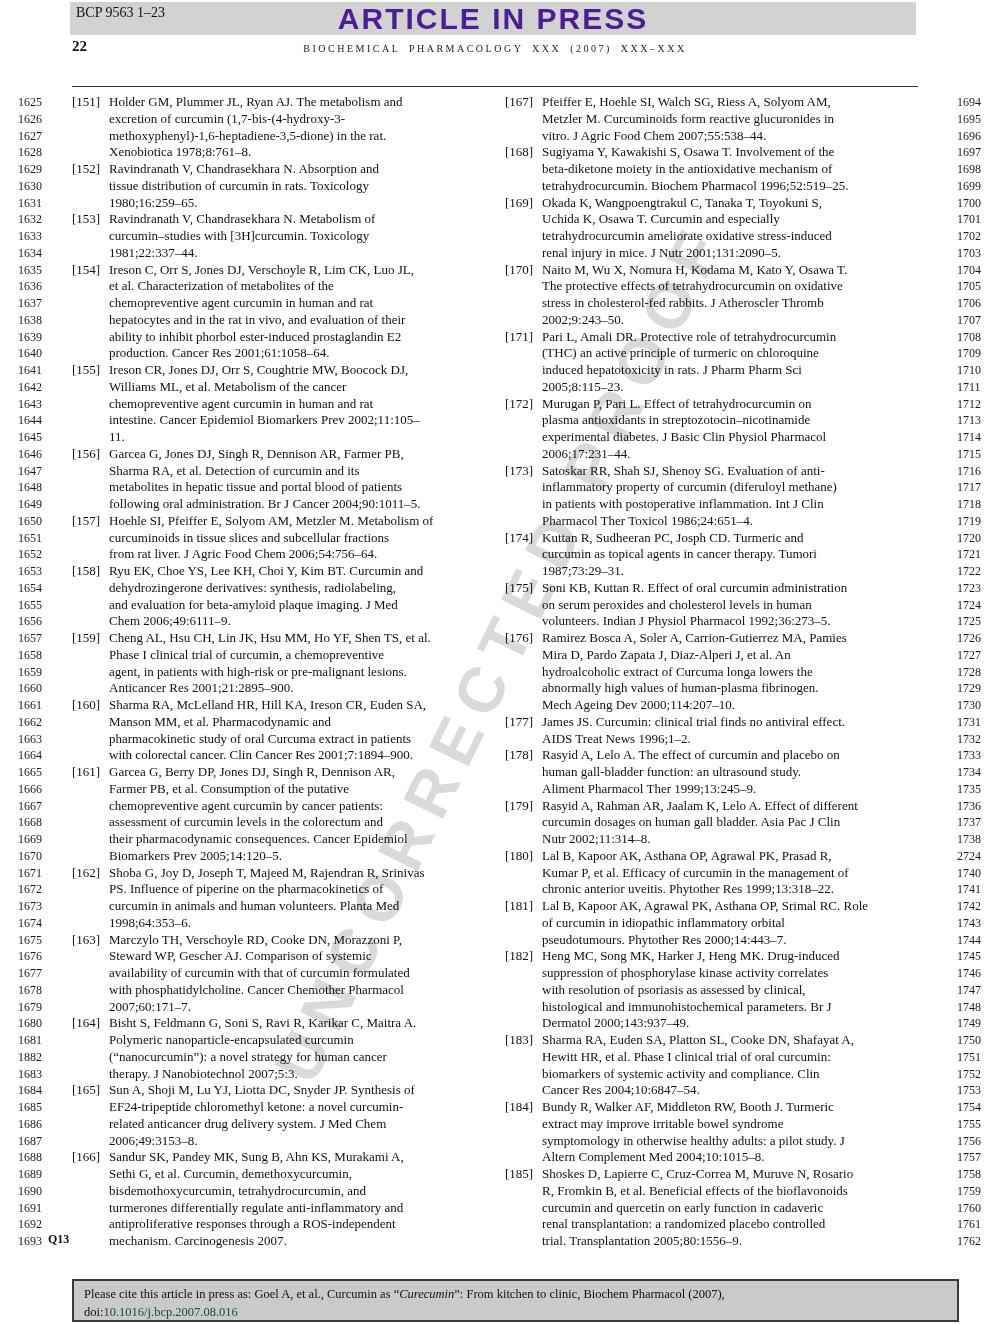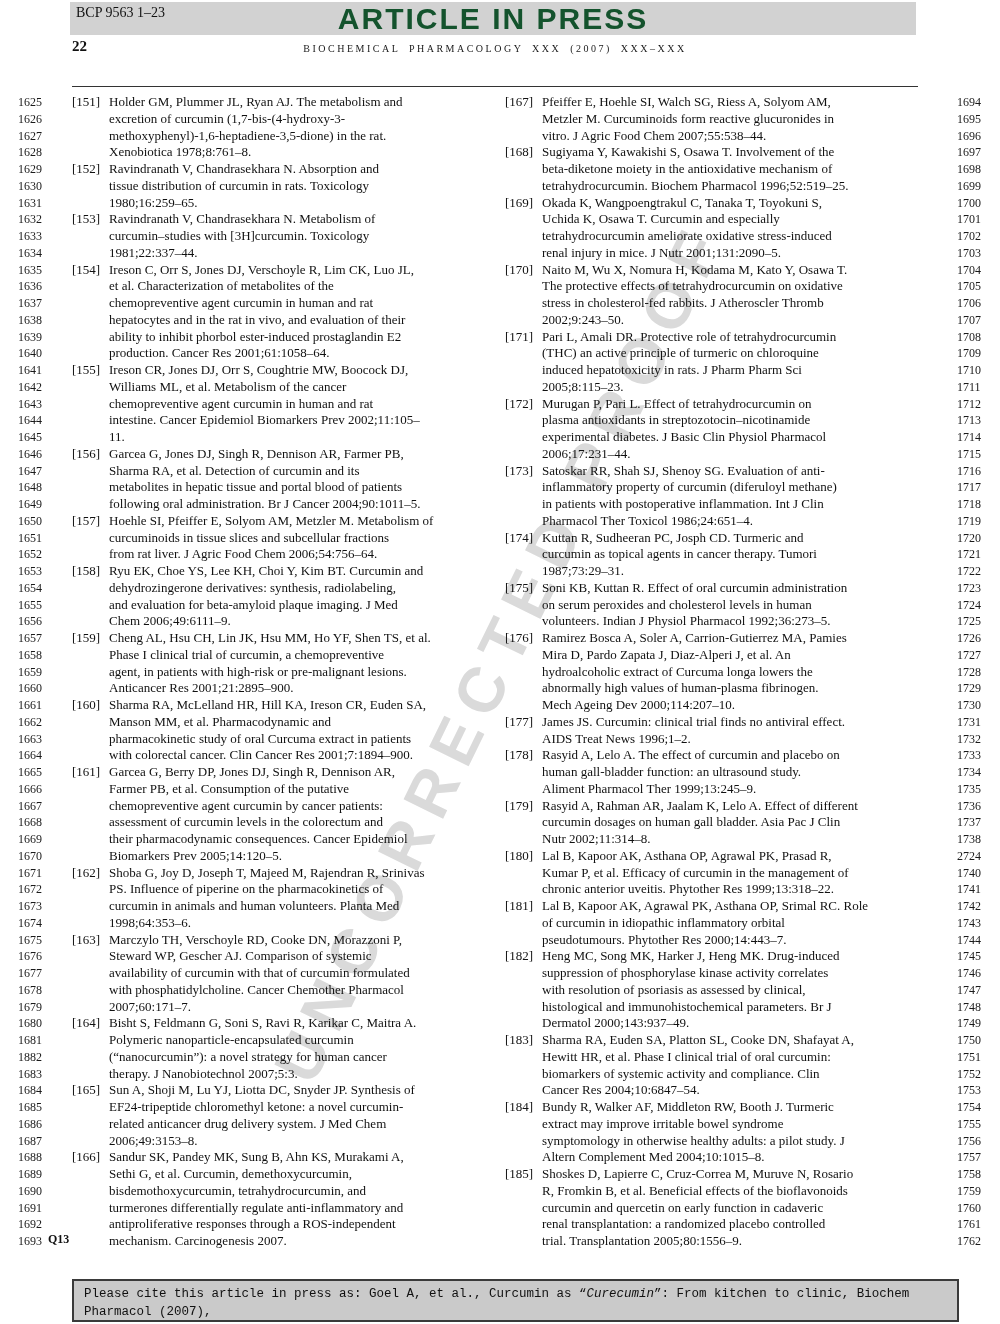--- a/index.html
+++ b/index.html
@@ -21,21 +21,21 @@
   }
   .bcp-code{
     position:absolute;left:6px;top:3px;
     font-size:14px;color:#111;
   }
   .banner-title{
     position:absolute;left:0;right:0;top:0;height:33px;
     text-align:center;
     font-family:"Liberation Sans", sans-serif;
     font-weight:bold;font-size:30px;line-height:33px;
-    color:#14532d;letter-spacing:2px;
+    color:#4c1d95;letter-spacing:2px;
   }
   
   .page-number{
     position:absolute;left:72px;top:38px;
     font-weight:bold;font-size:15px;
   }
   .journal-line{
     position:absolute;left:72px;top:43px;width:846px;
     text-align:center;
     font-size:10px;letter-spacing:2.5px;word-spacing:4px;
@@ -81,21 +81,20 @@
   }
   
   .footer-box{
     position:absolute;left:72px;top:1279px;width:887px;height:43px;
     box-sizing:border-box;
     background:#cacaca;
     border:2px solid #3a3a3a;
     padding:4px 10px;
     font-size:12.5px;line-height:18px;color:#111;
     z-index:1;
-    font-family:Liberation Mono, monospace;
   }
   .footer-box .italic{font-style:italic;}
   .doi-link{color:#14532d;text-decoration:none;}
 </style>
 </head>
 <body>
 
 <div class="page">
 
   <div class="banner">

